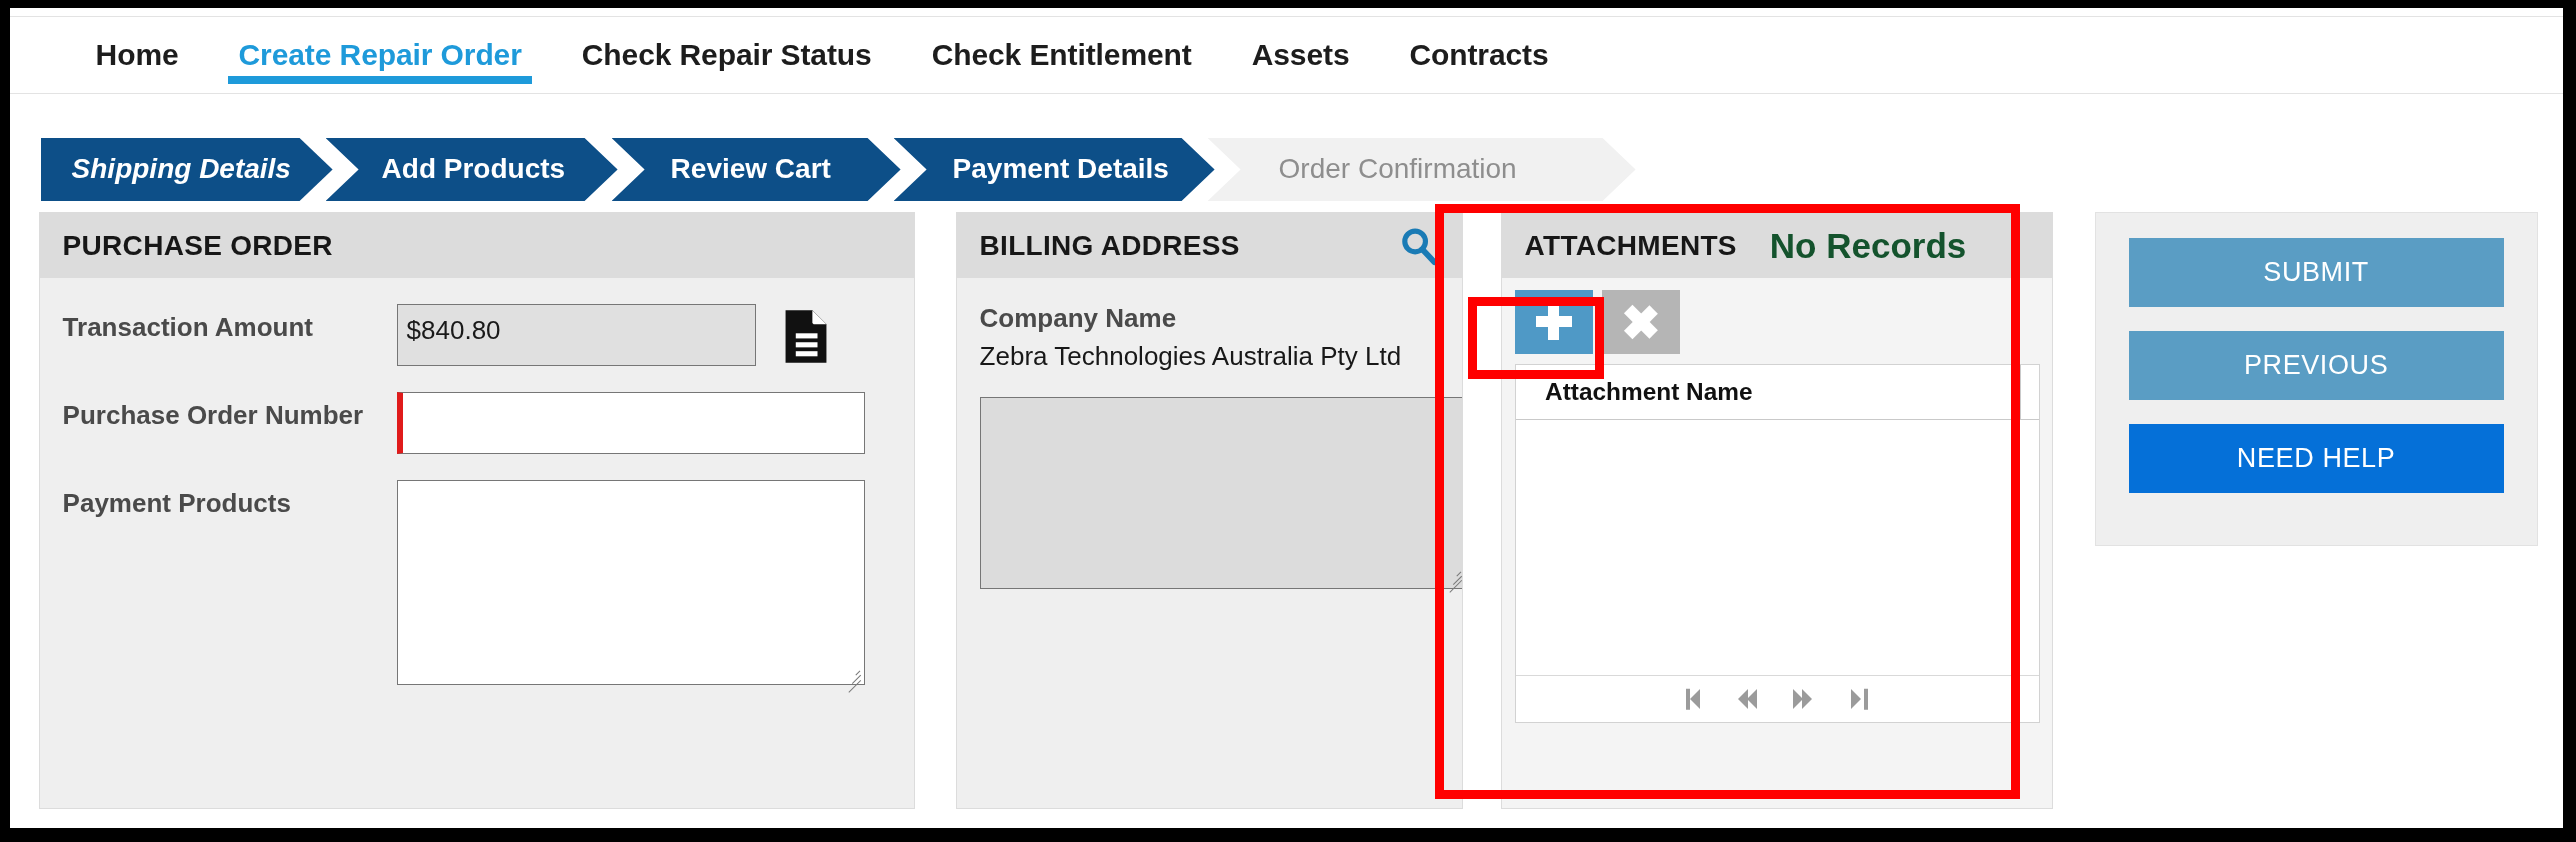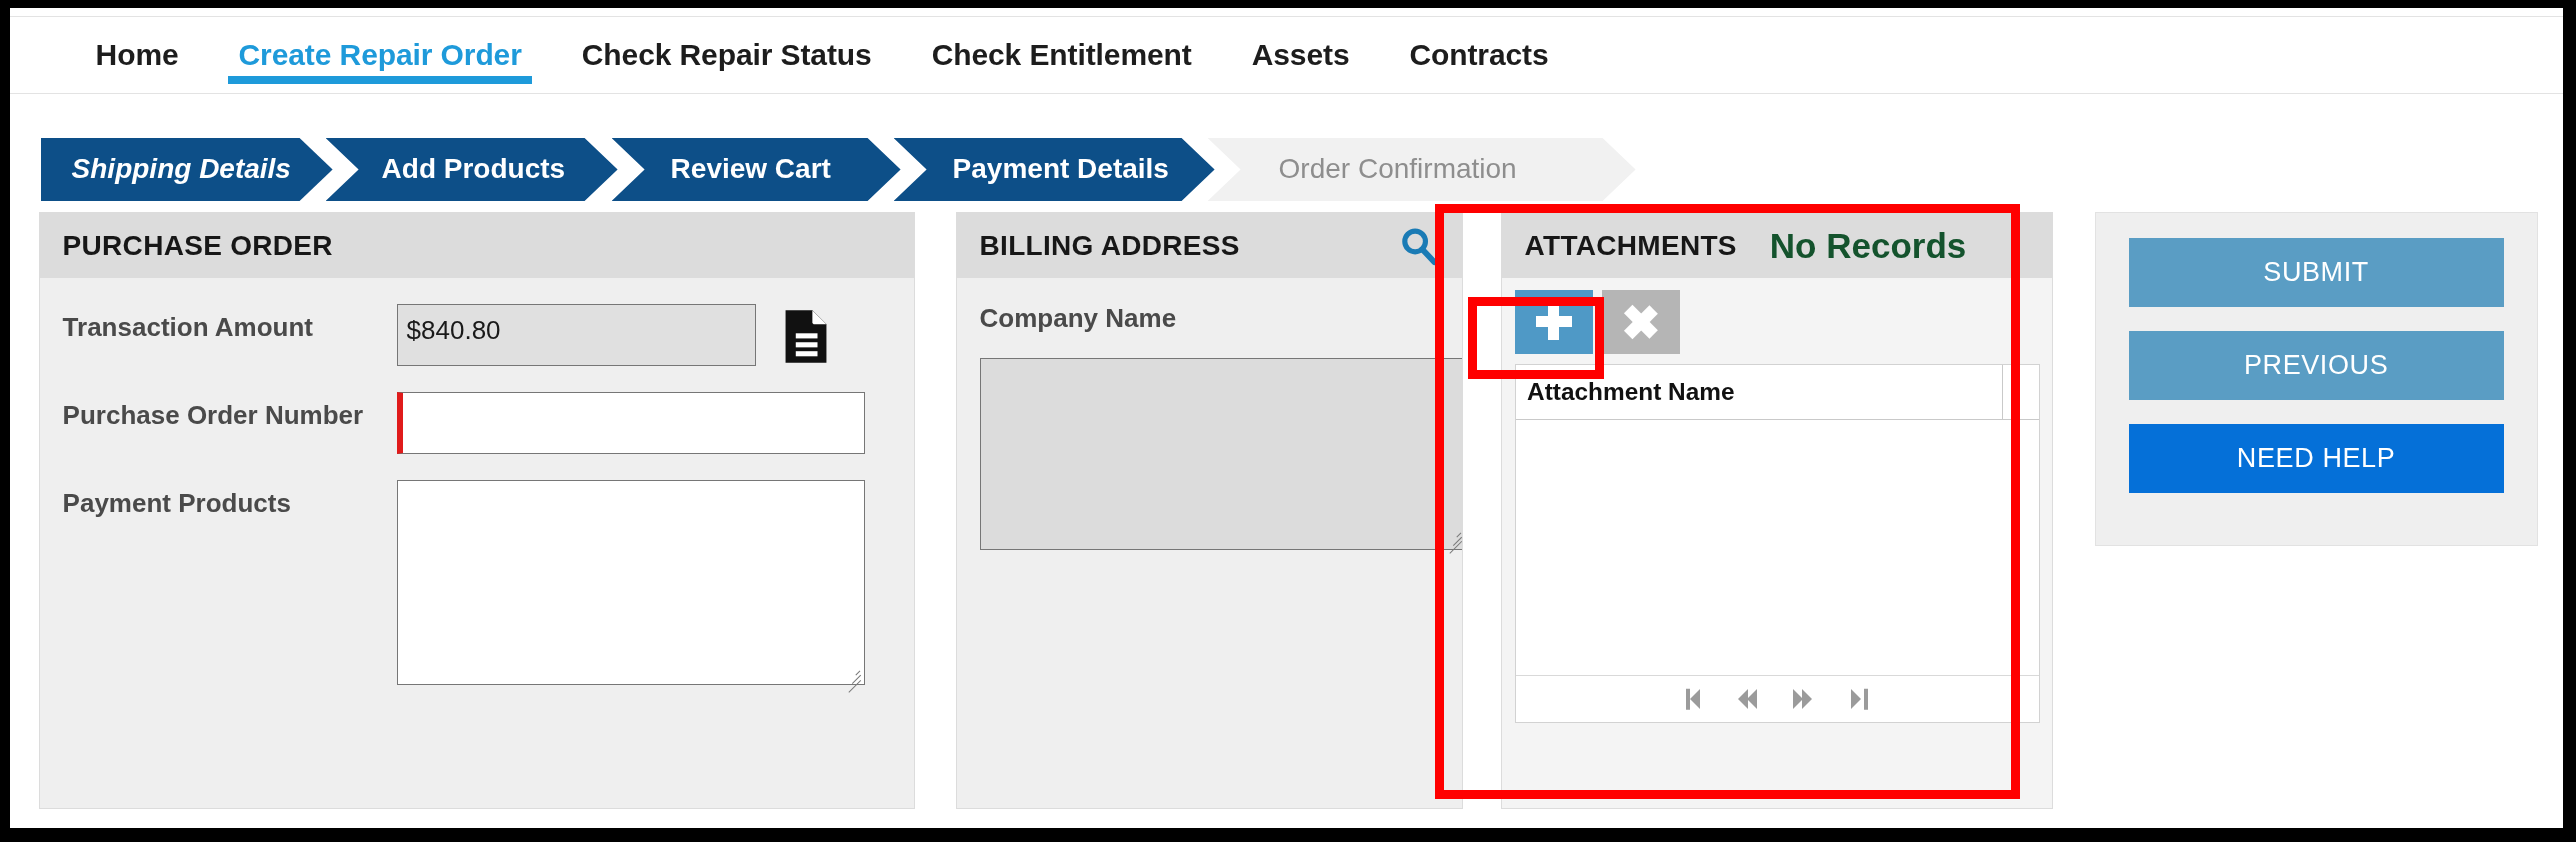--- a/index.html
+++ b/index.html
@@ -251,20 +251,21 @@
     background: #ffffff;
     border: 0.6px solid #d2d2d2;
     box-sizing: border-box;
     position: relative;
   }
   #attach-grid-head {
     height: 55px;
     border-bottom: 1.3px solid #c9c9c9;
     display: flex; align-items: center;
     box-sizing: border-box;
+    justify-content: center;
   }
   .grid-col {
     font-size: 24.4px; font-weight: bold; color: #111;
     padding-left: 11.5px;
     height: 100%;
     display: flex; align-items: center;
     box-sizing: border-box;
   }
   #grid-col-name { width: 487px; border-right: 1.3px solid #c9c9c9; }
   #attach-grid-body { height: 255px; background: #fff; }
@@ -421,20 +422,21 @@
         <span class="panel-title">BILLING ADDRESS</span>
         <span id="search-icon">
           <svg width="40" height="40" viewBox="0 0 62 62" aria-hidden="true">
             <circle cx="25" cy="24" r="16" fill="none" stroke="#1a7bb5" stroke-width="8"></circle>
             <line x1="36" y1="36" x2="55" y2="56" stroke="#1a7bb5" stroke-width="9" stroke-linecap="round"></line>
           </svg>
         </span>
       </div>
       <div class="panel-body">
         <div class="field-label">Company Name</div>
+        <div class="field-value">Zebra Technologies Australia Pty Ltd</div>
         <div id="billing-textarea">
           <div class="resize-grip">
             <span></span>
               <span></span>
               <span></span>
           </div>
         </div>
       </div>
     </section>
 

